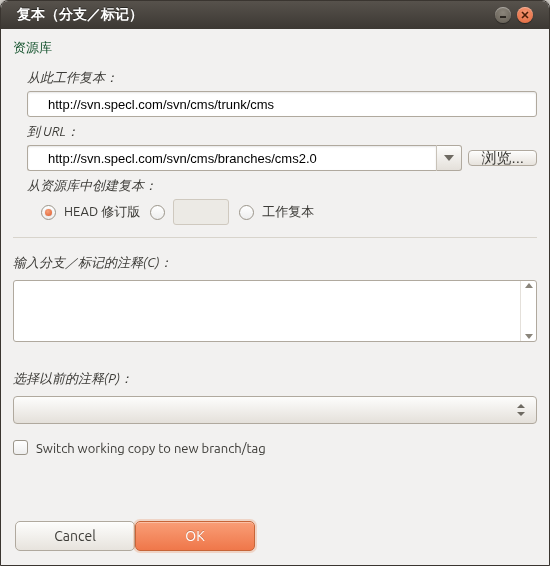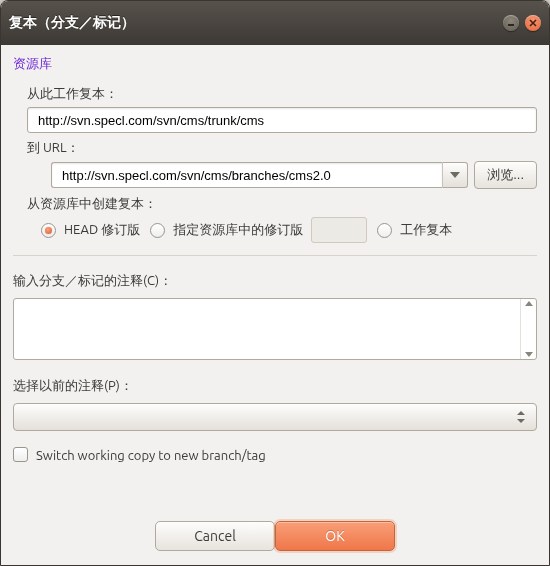--- a/index.html
+++ b/index.html
@@ -15,26 +15,26 @@
   .window {
     width: 550px; height: 566px;
     background: #f2f1f0;
     border: 1px solid #3a3530;
     border-radius: 8px 8px 0 0;
     display: flex;
     flex-direction: column;
     box-shadow: 0 0 6px rgba(0,0,0,0.4);
   }
   .titlebar {
-    height: 44px;
+    height: 28px;
     background: linear-gradient(to bottom, #57524c 0%, #3c3833 100%);
     border-radius: 7px 7px 0 0;
     display: flex;
     align-items: center;
-    padding: 0 8px;
+    padding: 0 16px;
     color: #fff;
     position: relative;
   }
   .titlebar-title {
     flex: 1;
     font-weight: bold;
     font-size: 14px;
     text-shadow: 0 -1px 0 rgba(0,0,0,0.5);
   }
   .win-controls {
@@ -58,63 +58,62 @@
 
   .content {
     flex: 1;
     padding: 10px 12px;
     display: flex;
     flex-direction: column;
     gap: 4px;
     overflow: hidden;
   }
   .section-title {
-    color: #6d28d9;
+    color: #14532d;
     margin-bottom: 2px;
   }
   .indent { margin-left: 14px; }
-  .label { margin: 6px 0 4px 0; }
+  .label { margin: 6px 0 4px 0; font-style: italic; }
   .text-input, .combo-input {
     width: 100%;
     height: 26px;
     border: 1px solid #b0a99e;
     border-radius: 3px;
     background: #fff;
-    padding: 0 10px;
+    padding: 0 20px;
     font-size: 13px;
     box-shadow: inset 0 1px 2px rgba(0,0,0,0.1);
   }
   .row {
     display: flex;
     align-items: center;
     gap: 6px;
   }
   .combo-wrap {
     position: relative;
     flex: 1;
     display: flex;
-    margin-left: 24px;
   }
   .combo-input { border-top-right-radius:0; border-bottom-right-radius:0; border-right:0; }
   .combo-btn {
     width: 28px; height: 26px;
     border: 1px solid #b0a99e;
     border-left: 1px solid #c8c2b8;
     border-radius: 0 3px 3px 0;
     background: linear-gradient(to bottom,#fdfdfc,#e4e0da);
     display:flex; align-items:center; justify-content:center;
   }
   .combo-btn svg { width:10px; height:6px; }
   .btn {
-    height: 28px;
+    height: 16px;
     border: 1px solid #b0a99e;
     border-radius: 4px;
     background: linear-gradient(to bottom,#fdfdfc,#e7e3dd);
     padding: 0 12px;
-    font-size: 13px;
+    font-size: 15px;
     color: #3c3b37;
     box-shadow: inset 0 1px 0 rgba(255,255,255,0.7);
     cursor: pointer;
     display:inline-flex; align-items:center; justify-content:center;
   }
   .btn:disabled, .btn.disabled {
     color: #a8a49c;
     background: linear-gradient(to bottom,#f5f3f1,#eceae5);
   }
   .spin-disabled {
@@ -191,21 +190,21 @@
     flex-shrink:0;
   }
   .hr {
     border:0;
     border-top:1px solid #d8d4cc;
     margin:8px 0 6px 0;
   }
   .footer {
     padding: 8px 14px 14px 14px;
     display:flex;
-    justify-content:center;
+    justify-content:flex-start;
     gap:0;
   }
   .btn-wide {
     width:120px; height:30px;
     border:1px solid #b0a99e;
     border-radius:5px;
     font-size:14px;
     display:flex; align-items:center; justify-content:center;
     box-shadow: inset 0 1px 0 rgba(255,255,255,0.6);
   }
@@ -265,21 +264,20 @@
 
       <div class="indent radio-group">
 
         <label class="radio-row">
           <span class="radio checked"></span>
           <span>HEAD 修订版</span>
         </label>
 
         <label class="radio-row">
           <span class="radio"></span>
-          <span>指定资源库中的修订版</span>
           <span class="spin-disabled"></span>
         </label>
 
         <label class="radio-row">
           <span class="radio"></span>
           <span>工作复本</span>
         </label>
 
       </div>
     </div>
@@ -288,21 +286,21 @@
 
     <div class="label" style="margin-left:0">输入分支／标记的注释(C)：</div>
     <div class="textarea-wrap">
       <textarea class="textarea" style=""></textarea>
       <div class="vscroll">
         <div class="arrow up"></div>
         <div class="arrow down"></div>
       </div>
     </div>
 
-    <div class="label" style="margin-top:13px">选择以前的注释(P)：</div>
+    <div class="label" style="margin-top:24px">选择以前的注释(P)：</div>
     <div class="select-big">
       <span style="flex:1"></span>
       <svg width="10" height="12" viewBox="0 0 10 12">
         <path d="M5 0 L9 4 L1 4 Z" fill="#6e6a62"></path>
         <path d="M5 12 L1 8 L9 8 Z" fill="#6e6a62"></path>
       </svg>
     </div>
 
     <label class="row" style="margin-top:12px; gap:8px;">
       <span class="checkbox"></span>

